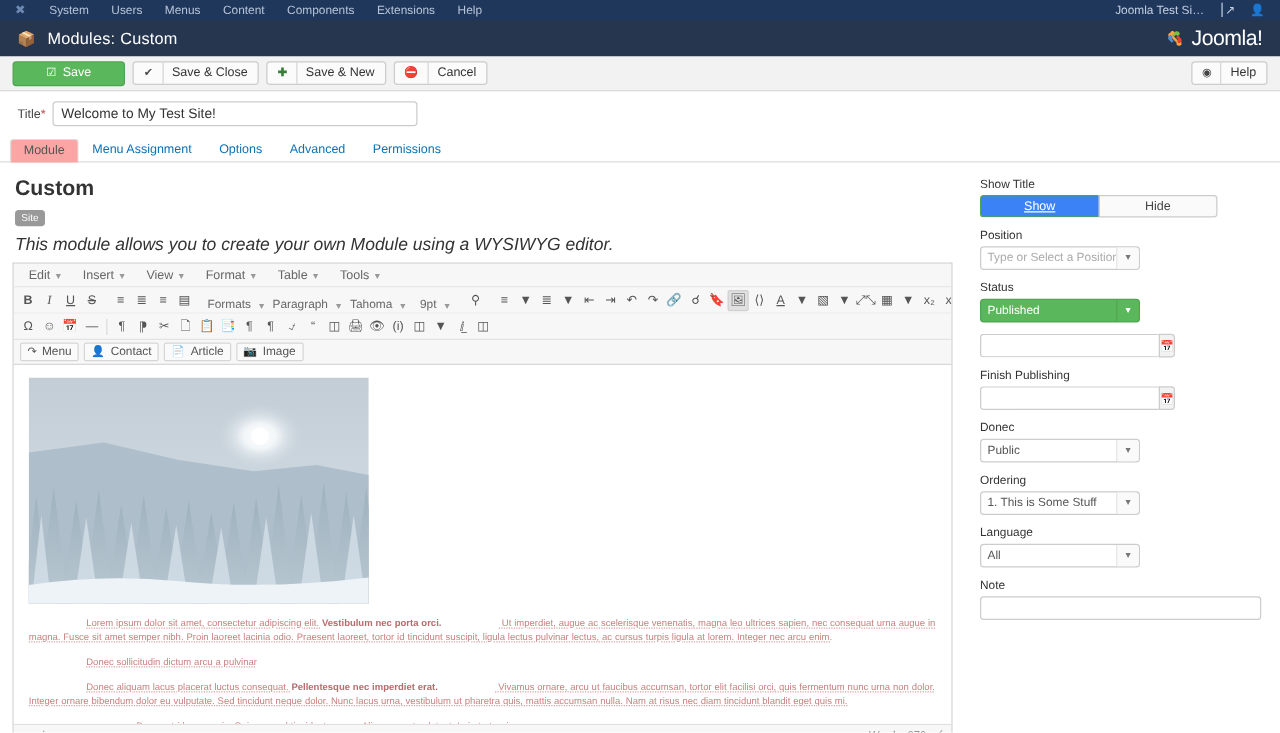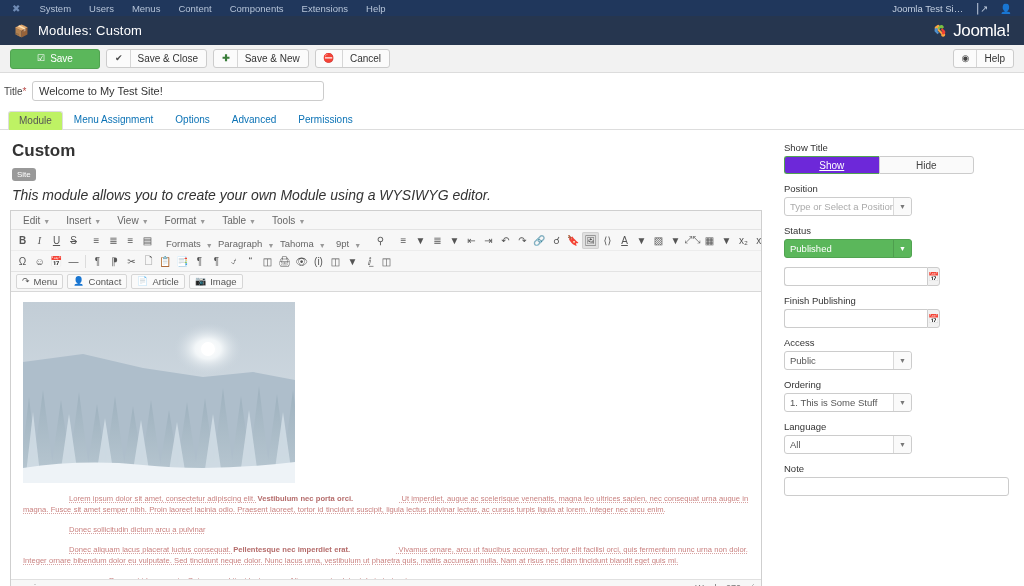--- a/index.html
+++ b/index.html
@@ -59,41 +59,41 @@
     border-right:1px solid #d6d6d6; padding-right:7px; margin-right:2px;
     display:inline-flex; align-items:center; height:100%;
   }
   .check-ico { color:#4a4a4a; }
   .plus-ico { color:#3a7d3a; font-weight:bold; }
   .cancel-ico { color:#b94a48; }
   .toolbar-spacer { flex:1; }
   .btn-help .bico { color:#444; }
 
   
-  .title-field-row { padding:8px 10px 6px 4px; display:flex; align-items:center; }
+  .title-field-row { padding:8px 10px 6px 14px; display:flex; align-items:center; }
   .title-label { font-size:10px; color:#444; width:28px; }
   .title-label .req { color:#b94a48; }
   .title-input {
     width:292px; height:20px; border:1px solid #ccc; border-radius:3px;
     padding:0 6px; font-size:11px; color:#333; background:#fff;
     font-family:"Liberation Sans", sans-serif;
   }
 
   
   .tabs {
     display:flex; align-items:flex-end; padding:0 8px;
     border-bottom:1px solid #ddd; height:19px; margin-top:4px;
   }
   .tab {
     font-size:10px; color:#0b72b5; padding:3px 10px 3px 10px;
     border:1px solid transparent; border-bottom:none; cursor:pointer;
     line-height:12px;
   }
   .tab.active {
-    color:#555; background:#bef264; border-color:#ddd;
+    color:#555; background:#fca5a5; border-color:#ddd;
     border-radius:3px 3px 0 0; margin-bottom:-1px;
   }
 
   
   .body-wrap { display:flex; padding:10px 10px 0 10px; gap:14px; }
   .col-main { width:760px; }
   .col-side { width:230px; padding-top:2px; }
 
   .module-heading { font-size:17px; color:#333; font-weight:bold; margin:1px 0 5px 2px; }
   .badge-site {
@@ -187,21 +187,21 @@
   .fld { margin-bottom:9px; }
   .fld-label { font-size:9.5px; color:#333; margin-bottom:3px; display:block; }
   .btn-group { display:flex; width:190px; }
   .bg-btn {
     flex:1; height:18px; display:flex; align-items:center; justify-content:center;
     font-size:10px; border:1px solid #ccc; background:#fafafa; color:#444;
     cursor:pointer;
   }
   .bg-btn.first { border-radius:3px 0 0 3px; border-right:none; }
   .bg-btn.last { border-radius:0 3px 3px 0; }
-  .bg-btn.on { background:#6d28d9; border-color:#51a351; color:#fff;
+  .bg-btn.on { background:#3b82f6; border-color:#51a351; color:#fff;
                text-decoration:underline; }
 
   .select-box {
     width:128px; height:19px; border:1px solid #ccc; border-radius:3px;
     background:#fff; display:flex; align-items:center;
     font-size:9.5px; color:#555; position:relative; cursor:pointer;
   }
   .select-box .sel-text { padding:0 5px; flex:1; overflow:hidden; white-space:nowrap; }
   .select-box .sel-text.ph { color:#aaa; }
   .select-box .sel-arrow {
@@ -538,21 +538,21 @@
 
     <div class="fld">
       <span class="fld-label">Finish Publishing</span>
       <div class="date-field">
         <input type="text" value="" style="">
         <span class="cal-btn">📅</span>
       </div>
     </div>
 
     <div class="fld">
-      <span class="fld-label">Access</span>
+      <span class="fld-label">Donec</span>
       <div class="select-box">
         <span class="sel-text">Public</span>
         <span class="sel-arrow">▼</span>
       </div>
     </div>
 
     <div class="fld">
       <span class="fld-label">Ordering</span>
       <div class="select-box">
         <span class="sel-text">1. This is Some Stuff</span>

